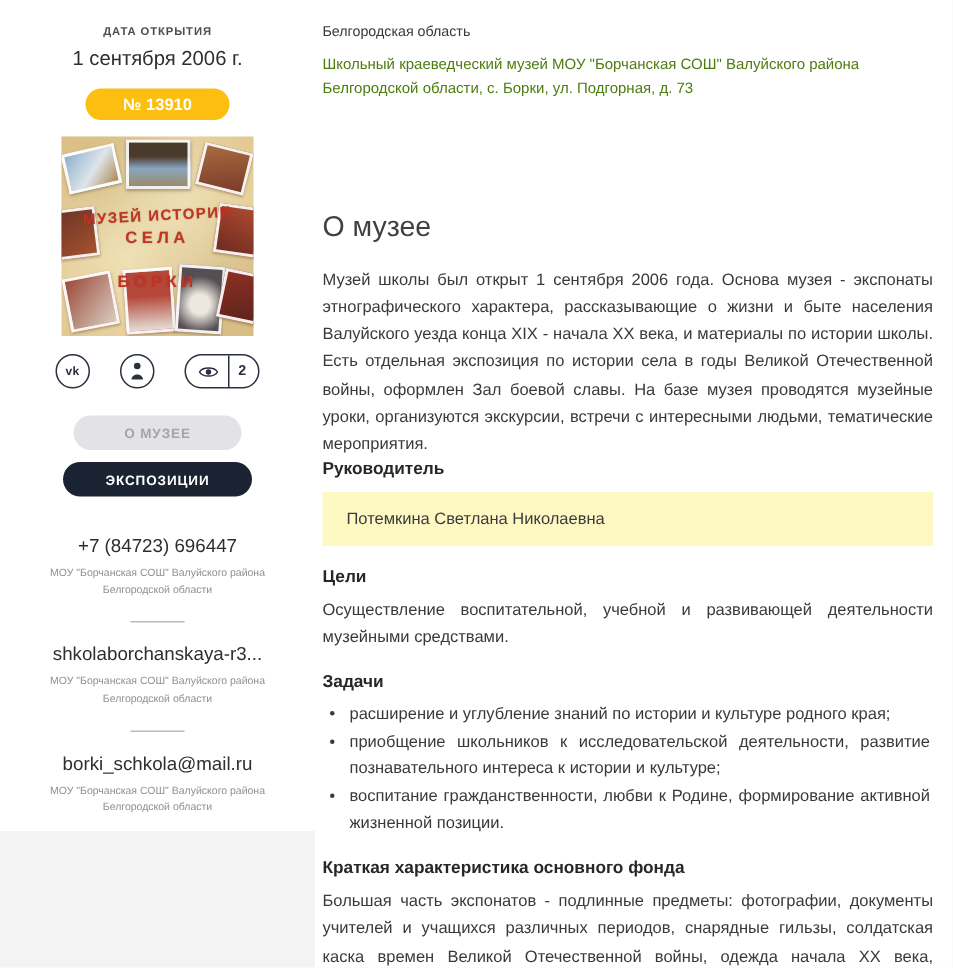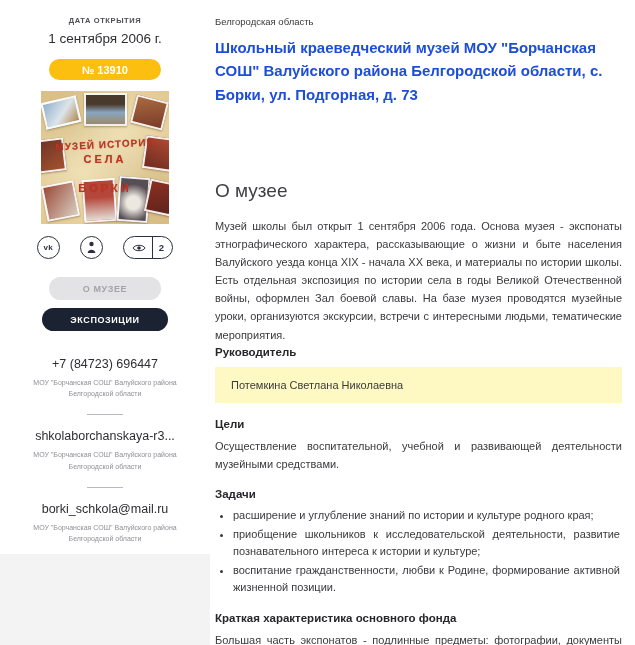--- a/index.html
+++ b/index.html
@@ -15,21 +15,21 @@
   .sidebar {
     width:210px; background:#ffffff; padding:16px 0 10px 0;
     display:flex; flex-direction:column; align-items:center;
   }
   .date-label {
     font-size:7.5px; font-weight:bold; color:#4d4d52;
     letter-spacing:0.6px; text-align:center;
   }
   .date-value { font-size:13.5px; color:#2e2e32; margin-top:6px; text-align:left; }
   .reg-pill {
-    margin-top:13px; width:112px; height:21px; border-radius:11px;
+    margin-top:13px; width:96px; height:21px; border-radius:11px;
     background:#fcbf10; color:#ffffff; font-size:11px; font-weight:bold;
     display:flex; align-items:center; justify-content:center;
   }
   
   .poster {
     position:relative; width:128px; height:133px; margin-top:11px;
     background:
       radial-gradient(circle at 20% 15%, rgba(168,130,60,.25), transparent 40%),
       radial-gradient(circle at 85% 80%, rgba(168,130,60,.3), transparent 45%),
       radial-gradient(circle at 50% 50%, #eedfb4 30%, #e2c890 100%);
@@ -95,21 +95,21 @@
   .contact-caption {
     font-size:7px; color:#8f8f96; text-align:center; width:158px;
     margin-top:6px; line-height:1.6;
   }
   .contact-divider { width:36px; height:1px; background:#b9b9bf; margin:15px 0 14px 0; }
 
   
   .main { flex:1; background:#ffffff; padding:16px 13px 18px 5px; }
   .region { font-size:9.5px; color:#38383c; }
   .page-title {
-    margin-top:9px; font-size:15px; font-weight:bold; color:#1d4ed8;
+    margin-top:9px; font-size:10px; font-weight:normal; color:#4d7c0f;
     line-height:1.55; max-width:405px;
   }
   .about-heading { margin-top:74px; font-size:19px; font-weight:400; color:#3f3f44; }
   .para {
     margin-top:15px; font-size:11px; color:#3a3a3e; line-height:1.65;
     text-align:justify; max-width:409px;
   }
   .sub-heading { font-size:11.5px; font-weight:bold; color:#27272b; margin-top:15px; max-width:409px; }
   .sub-heading.tight { margin-top:2px; }
   .director-box {

